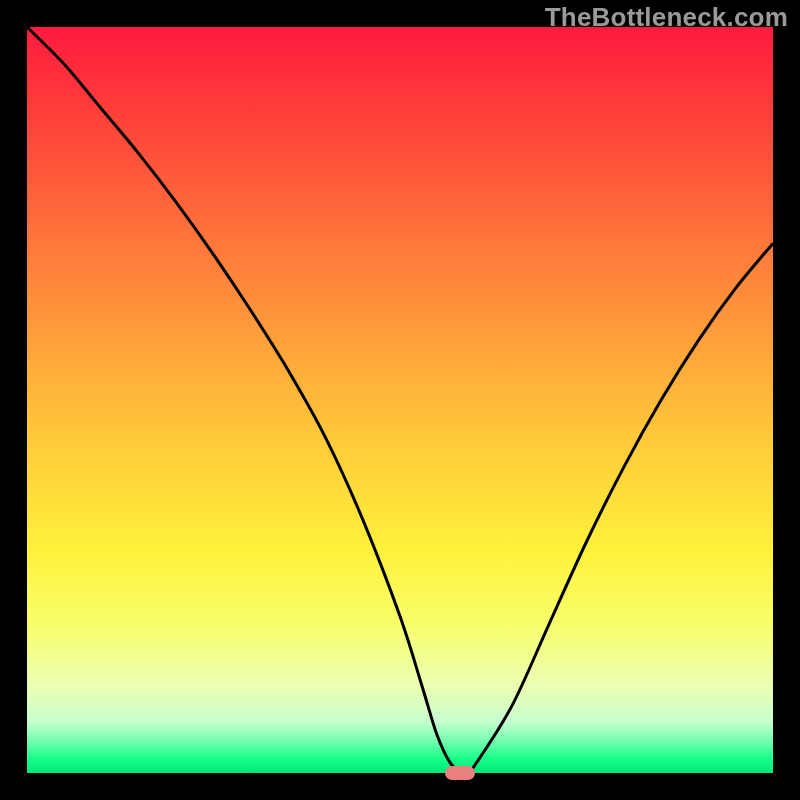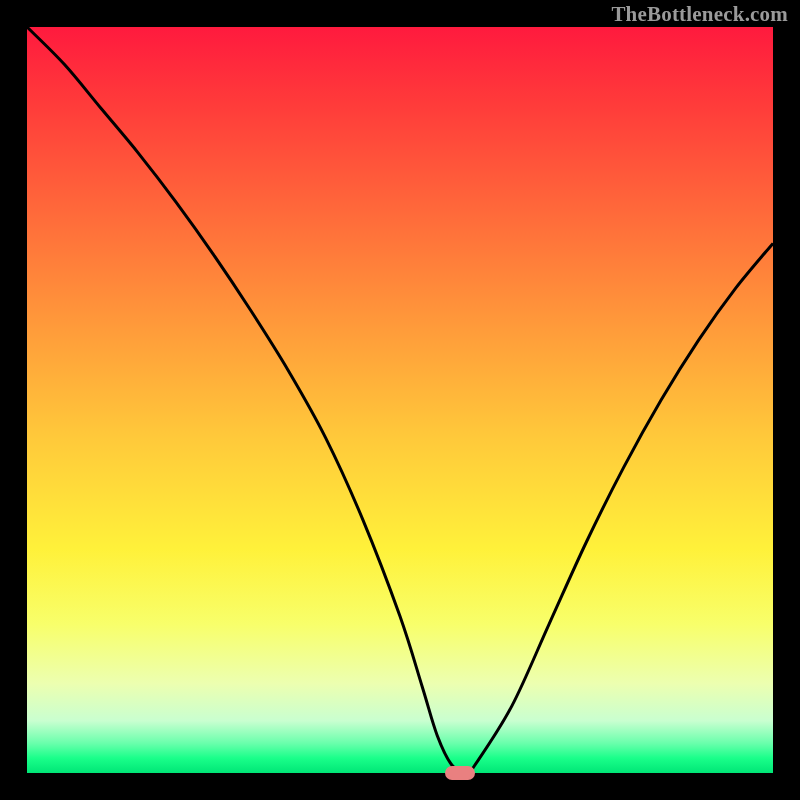--- a/index.html
+++ b/index.html
@@ -43,22 +43,22 @@
     top: 27px;
     left: 27px;
     width: 746px;
     height: 746px;
     pointer-events: none;
   }
   .watermark {
     position: absolute;
     top: 2px;
     right: 12px;
-    font-family: Liberation Serif, serif;
-    font-size: 21px;
+    font-family: Liberation Sans, sans-serif;
+    font-size: 26px;
     font-weight: 600;
     color: #9a9a9a;
     letter-spacing: 0.2px;
   }
   .marker {
     position: absolute;
     width: 30px;
     height: 14px;
     background: #e98080;
     border-radius: 7px;

